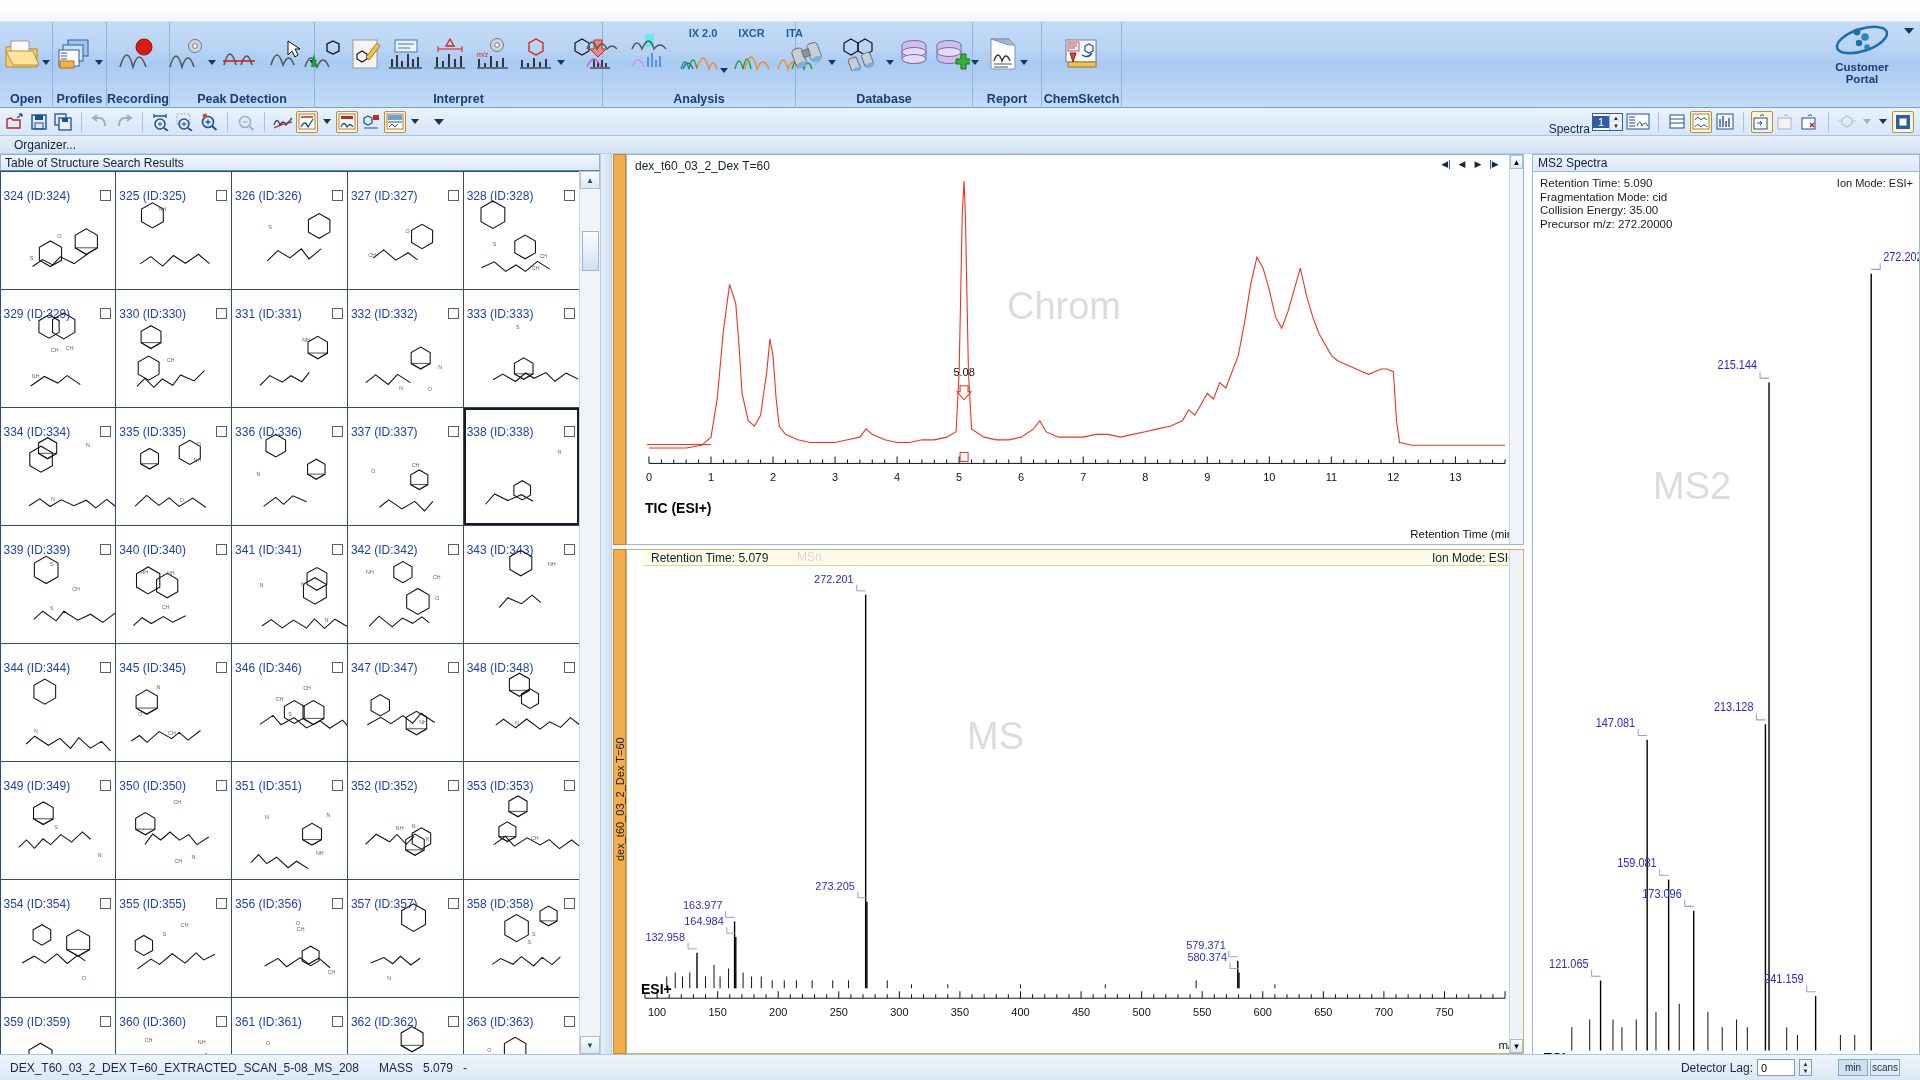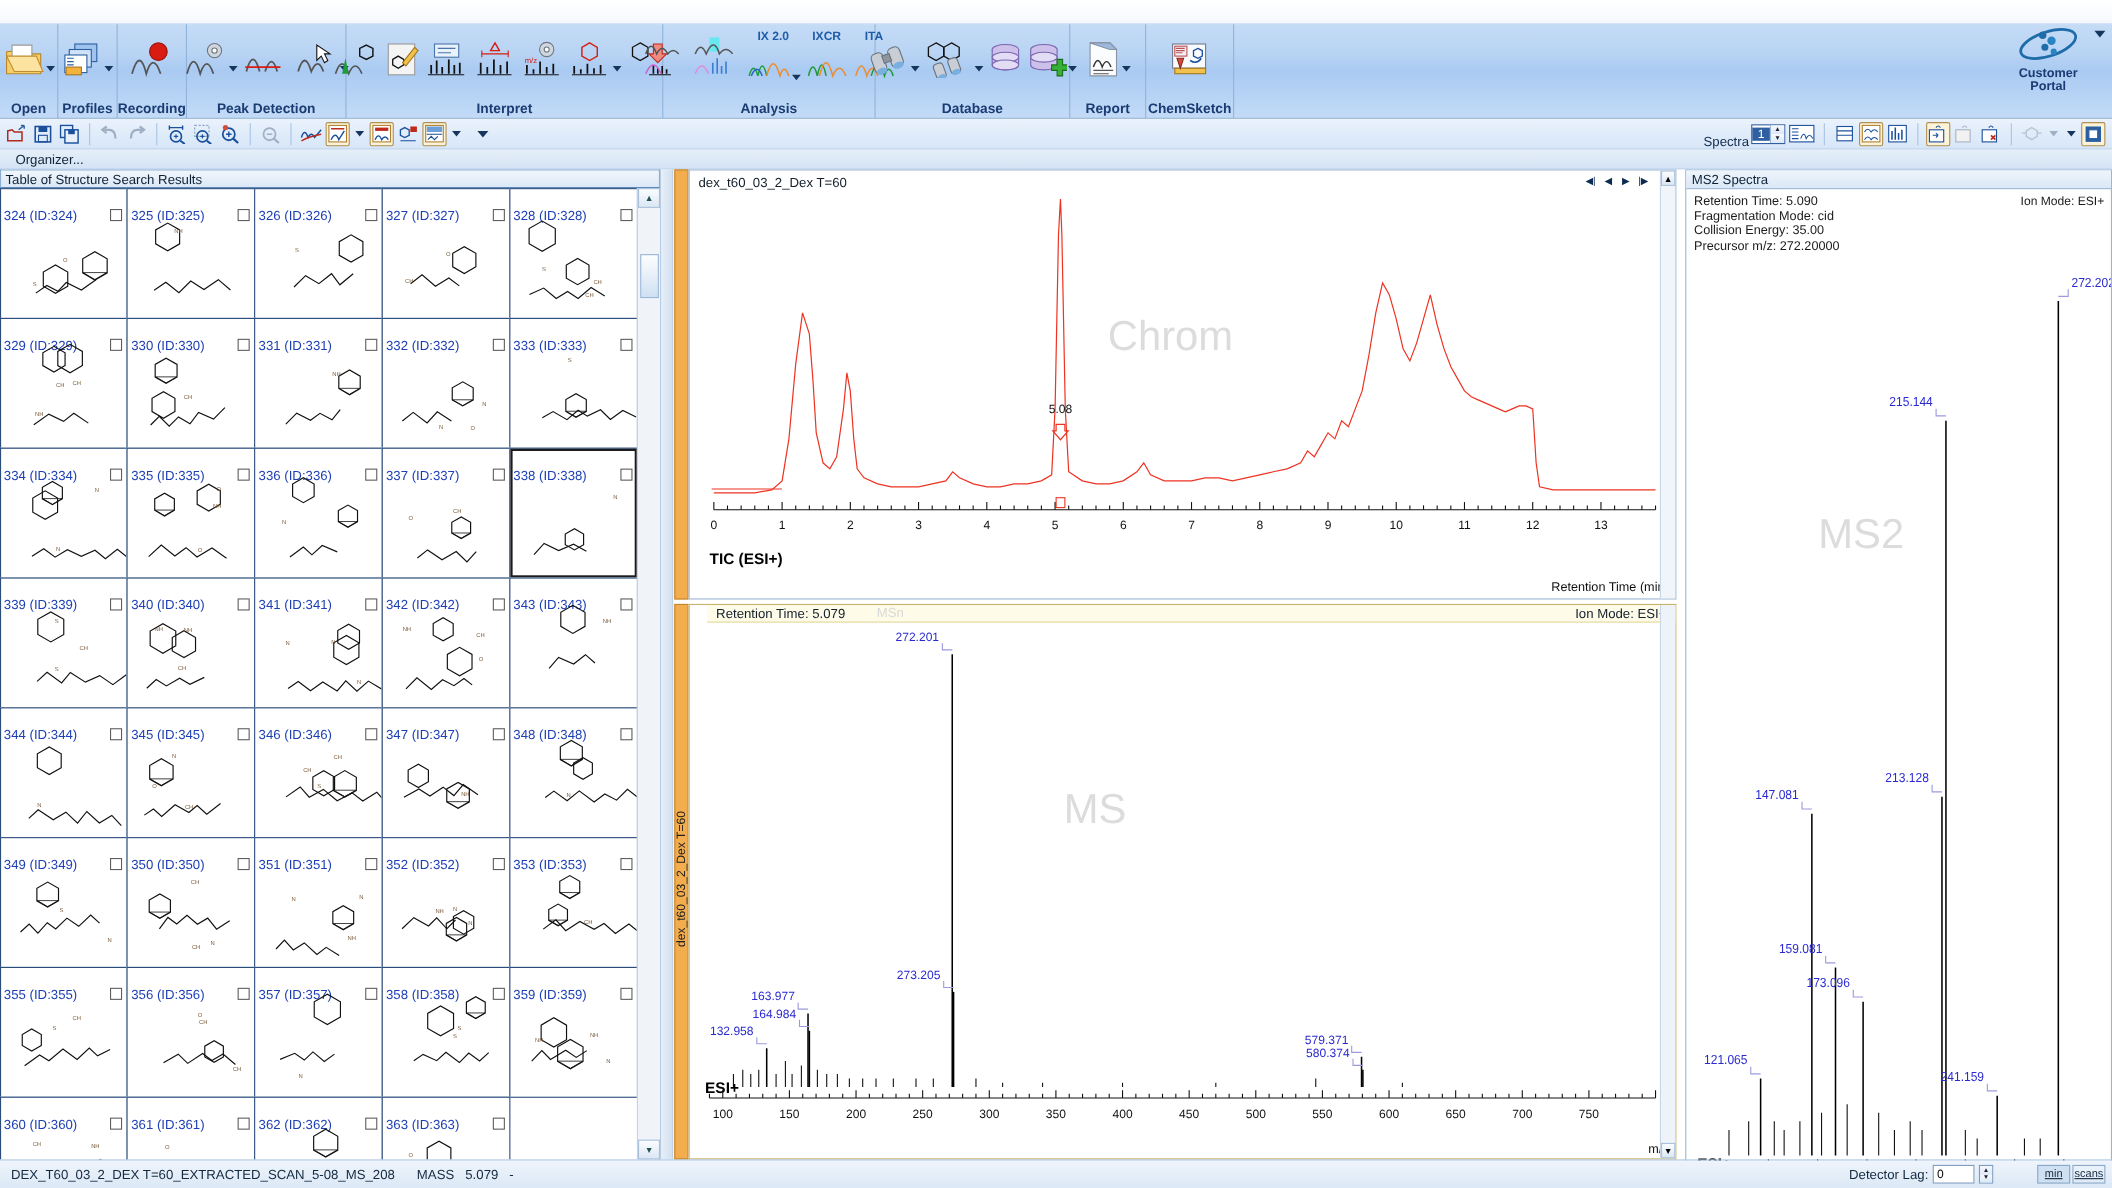--- a/index.html
+++ b/index.html
@@ -1040,20 +1040,33 @@
             <span class="cell-id">353 (ID:353)</span>
             <span class="cbox"></span>
           </div>
           <div class="mol"><svg viewBox="0 0 100 95" xmlns="http://www.w3.org/2000/svg">
               <polygon points="55.3,31.6 46.8,36.5 38.2,31.6 38.2,21.8 46.8,16.9 55.3,21.8" fill="none" stroke="#111" stroke-width="1"></polygon>
               <polygon points="55.3,31.6 46.8,36.5 38.2,31.6" fill="none" stroke="#111" stroke-width="0.7" transform="scale(0.97) translate(1.4,0.8)"></polygon>
               <polygon points="44.8,55.2 36.8,59.8 28.8,55.2 28.8,45.9 36.8,41.3 44.8,45.9" fill="none" stroke="#111" stroke-width="1"></polygon>
               <polygon points="44.8,55.2 36.8,59.8 28.8,55.2" fill="none" stroke="#111" stroke-width="0.7" transform="scale(0.97) translate(1.1,1.5)"></polygon>
               <path d="M24.1 62.7 L34.9 54.8 L43.3 64.1 L55.4 56.2 L67.6 62.9 L76.1 57.9 L85.8 66.4 L97.3 58.3 L106.5 65.7" fill="none" stroke="#111" stroke-width="1"></path>
               <text x="59" y="58" font-size="5" fill="#7a5a3a" font-family="Liberation Sans, sans-serif">CH</text>
+            </svg></div>
+        </div>
+        <div class="cell">
+          <div class="cell-hdr">
+            <span class="cell-id">354 (ID:354)</span>
+            <span class="cbox"></span>
+          </div>
+          <div class="mol"><svg viewBox="0 0 100 95" xmlns="http://www.w3.org/2000/svg">
+              <polygon points="42.8,41.4 34.5,46.2 26.2,41.4 26.2,31.8 34.5,27.0 42.8,31.8" fill="none" stroke="#111" stroke-width="1"></polygon>
+              <polygon points="79.4,50.5 68.6,56.7 57.8,50.5 57.8,38.0 68.6,31.8 79.4,38.0" fill="none" stroke="#111" stroke-width="1"></polygon>
+              <polygon points="79.4,50.5 68.6,56.7 57.8,50.5" fill="none" stroke="#111" stroke-width="0.7" transform="scale(0.97) translate(2.1,1.3)"></polygon>
+              <path d="M15.8 63.0 L27.2 56.6 L37.5 63.1 L48.7 54.4 L58.4 63.5 L68.0 55.8 L75.2 61.0" fill="none" stroke="#111" stroke-width="1"></path>
+              <text x="72" y="79" font-size="5" fill="#7a5a3a" font-family="Liberation Sans, sans-serif">O</text>
             </svg></div>
         </div>
         <div class="cell">
           <div class="cell-hdr">
             <span class="cell-id">355 (ID:355)</span>
             <span class="cbox"></span>
           </div>
           <div class="mol"><svg viewBox="0 0 100 95" xmlns="http://www.w3.org/2000/svg">
               <polygon points="30.4,51.2 22.2,55.9 14.1,51.2 14.1,41.8 22.2,37.1 30.4,41.8" fill="none" stroke="#111" stroke-width="1"></polygon>
               <path d="M16.1 68.6 L28.9 59.3 L36.9 64.3 L48.9 54.3 L61.0 63.1 L71.4 53.5 L78.5 60.1 L89.2 54.7" fill="none" stroke="#111" stroke-width="1"></path>
@@ -1544,19 +1557,19 @@
     <div class="status-cell" style="padding-left:0">5.079</div>
     <div class="status-cell" style="padding-left:0">-</div>
     <div class="det-lag">
       <span>Detector Lag:</span>
       <input class="det-input" value="0" style="">
       <div class="spin-arrows" style="height:17px;border:1px solid #7d9dc0;">
           <div>▲</div>
           <div>▼</div>
         </div>
     </div>
-    <div style="position:absolute;right:6px;top:4px;display:flex;gap:2px;text-decoration:underline;">
+    <div style="position:absolute;right:20px;top:4px;display:flex;gap:2px;">
       <div class="unit-btn sel">min</div>
       <div class="unit-btn">scans</div>
     </div>
   </div>
 
 </div>
 
 </body></html>

